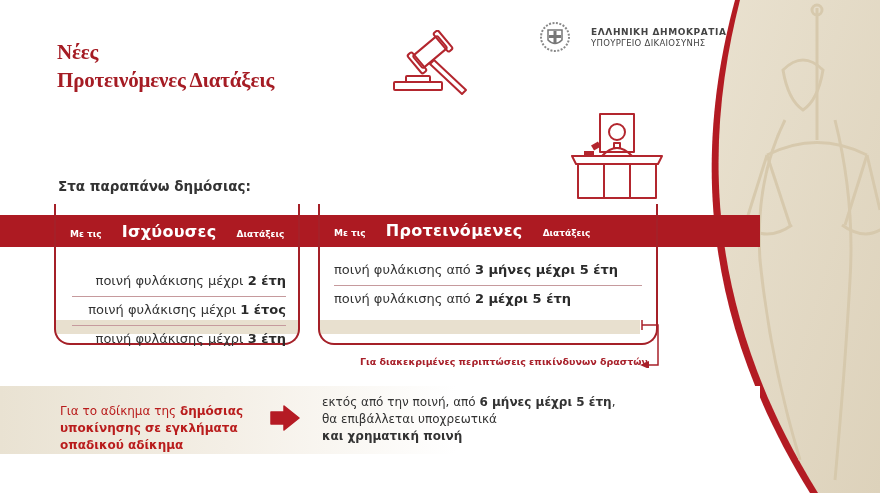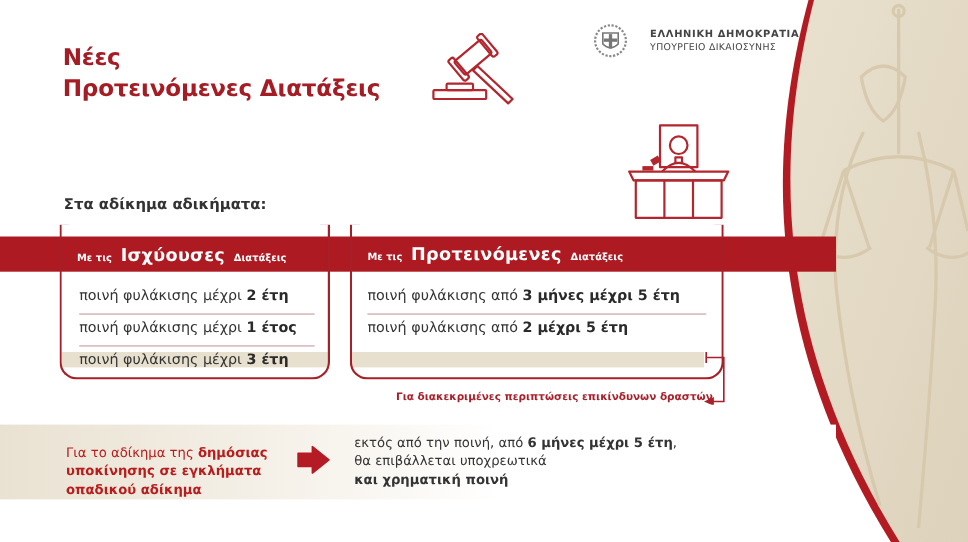--- a/index.html
+++ b/index.html
@@ -2,48 +2,48 @@
 <html><head>
 <meta charset="utf-8">
 <style>
   * { box-sizing: border-box; margin: 0; padding: 0; }
   html, body { width: 880px; height: 493px; overflow: hidden; background: #ffffff; }
   body { position: relative; font-family: "DejaVu Sans", sans-serif; color: #2b2b2b; }
 
   .right-panel { position: absolute; left: 0; top: 0; width: 880px; height: 493px; pointer-events: none; }
 
   .title { position: absolute; left: 57px; top: 38px; color: #a51c24; font-weight: bold; font-size: 21px; line-height: 28px; letter-spacing: -0.2px; }
-  .title div { white-space: nowrap; }
+  .title div { white-space: nowrap; font-family: Liberation Serif, serif; }
 
   .gavel { position: absolute; left: 388px; top: 30px; width: 86px; height: 66px; }
 
   .gov-logo { position: absolute; left: 539px; top: 21px; display: flex; align-items: center; gap: 20px; }
   .emblem { width: 32px; height: 32px; }
   .gov-text { display: flex; flex-direction: column; }
   .gov-line1 { font-size: 9px; font-weight: bold; color: #444; letter-spacing: 0.6px; white-space: nowrap; }
   .gov-line2 { font-size: 8.5px; color: #444; letter-spacing: 0.3px; white-space: nowrap; margin-top: 1px; }
 
   .judge { position: absolute; left: 570px; top: 110px; width: 94px; height: 90px; }
 
   .subtitle { position: absolute; left: 58px; top: 178px; font-weight: bold; font-size: 13.5px; color: #333; white-space: nowrap; }
 
   .band { position: absolute; left: 0; top: 215px; width: 760px; height: 32px; background: #ad1a22; }
 
   .box { position: absolute; border: 2px solid #a52028; border-top: none; border-radius: 0 0 16px 16px; }
   .box.left { left: 54px; top: 204px; width: 246px; height: 141px; }
   .box.right { left: 318px; top: 204px; width: 340px; height: 141px; }
 
-  .col-header { position: absolute; color: #fff; font-weight: bold; white-space: nowrap; display: flex; align-items: baseline; gap: 8px; }
+  .col-header { position: absolute; color: #fff; font-weight: bold; white-space: nowrap; display: flex; align-items: baseline; gap: 20px; }
   .col-header .small { font-size: 9px; }
   .col-header .big { font-size: 16px; letter-spacing: 0.3px; }
   .col-header.left { left: 70px; top: 222px; }
   .col-header.right { left: 334px; top: 221px; }
 
   .rows { position: absolute; }
-  .rows.left { left: 72px; top: 257px; width: 214px; }
+  .rows.left { left: 72px; top: 268px; width: 214px; text-align: right; }
   .rows.right { left: 334px; top: 257px; width: 308px; }
   .row { height: 29px; line-height: 26px; font-size: 13px; color: #333; white-space: nowrap; border-bottom: 1px solid #c69a9d; }
   .row b { font-weight: bold; color: #2a2a2a; }
   .row.last { border-bottom: none; }
 
   .highlight { position: absolute; height: 14px; background: #e8e0cf; }
   .highlight.left { left: 56px; top: 320px; width: 242px; }
   .highlight.right { left: 320px; top: 320px; width: 320px; }
 
   .bracket { position: absolute; left: 640px; top: 318px; width: 20px; height: 50px; }
@@ -124,21 +124,21 @@
     <rect x="44" y="33" width="6" height="5" fill="#fff"></rect>
     <path d="M 2 46 L 92 46 L 88 54 L 6 54 Z"></path>
     <rect x="8" y="54" width="78" height="34"></rect>
     <line x1="34" y1="54" x2="34" y2="88"></line>
     <line x1="60" y1="54" x2="60" y2="88"></line>
   </g>
   <rect x="22" y="33" width="8" height="6" fill="#b3262e" transform="rotate(-30 26 36)"></rect>
   <rect x="14" y="41" width="10" height="4" fill="#b3262e"></rect>
 </svg>
 
-<div class="subtitle">Στα αδίκημα αδικήματα:</div>
+<div class="subtitle">Στα παραπάνω δημόσιας:</div>
 
 <div class="band"></div>
 
 <div class="highlight left"></div>
 <div class="highlight right"></div>
 
 <div class="box left"></div>
 <div class="box right"></div>
 
 <div class="col-header left">

